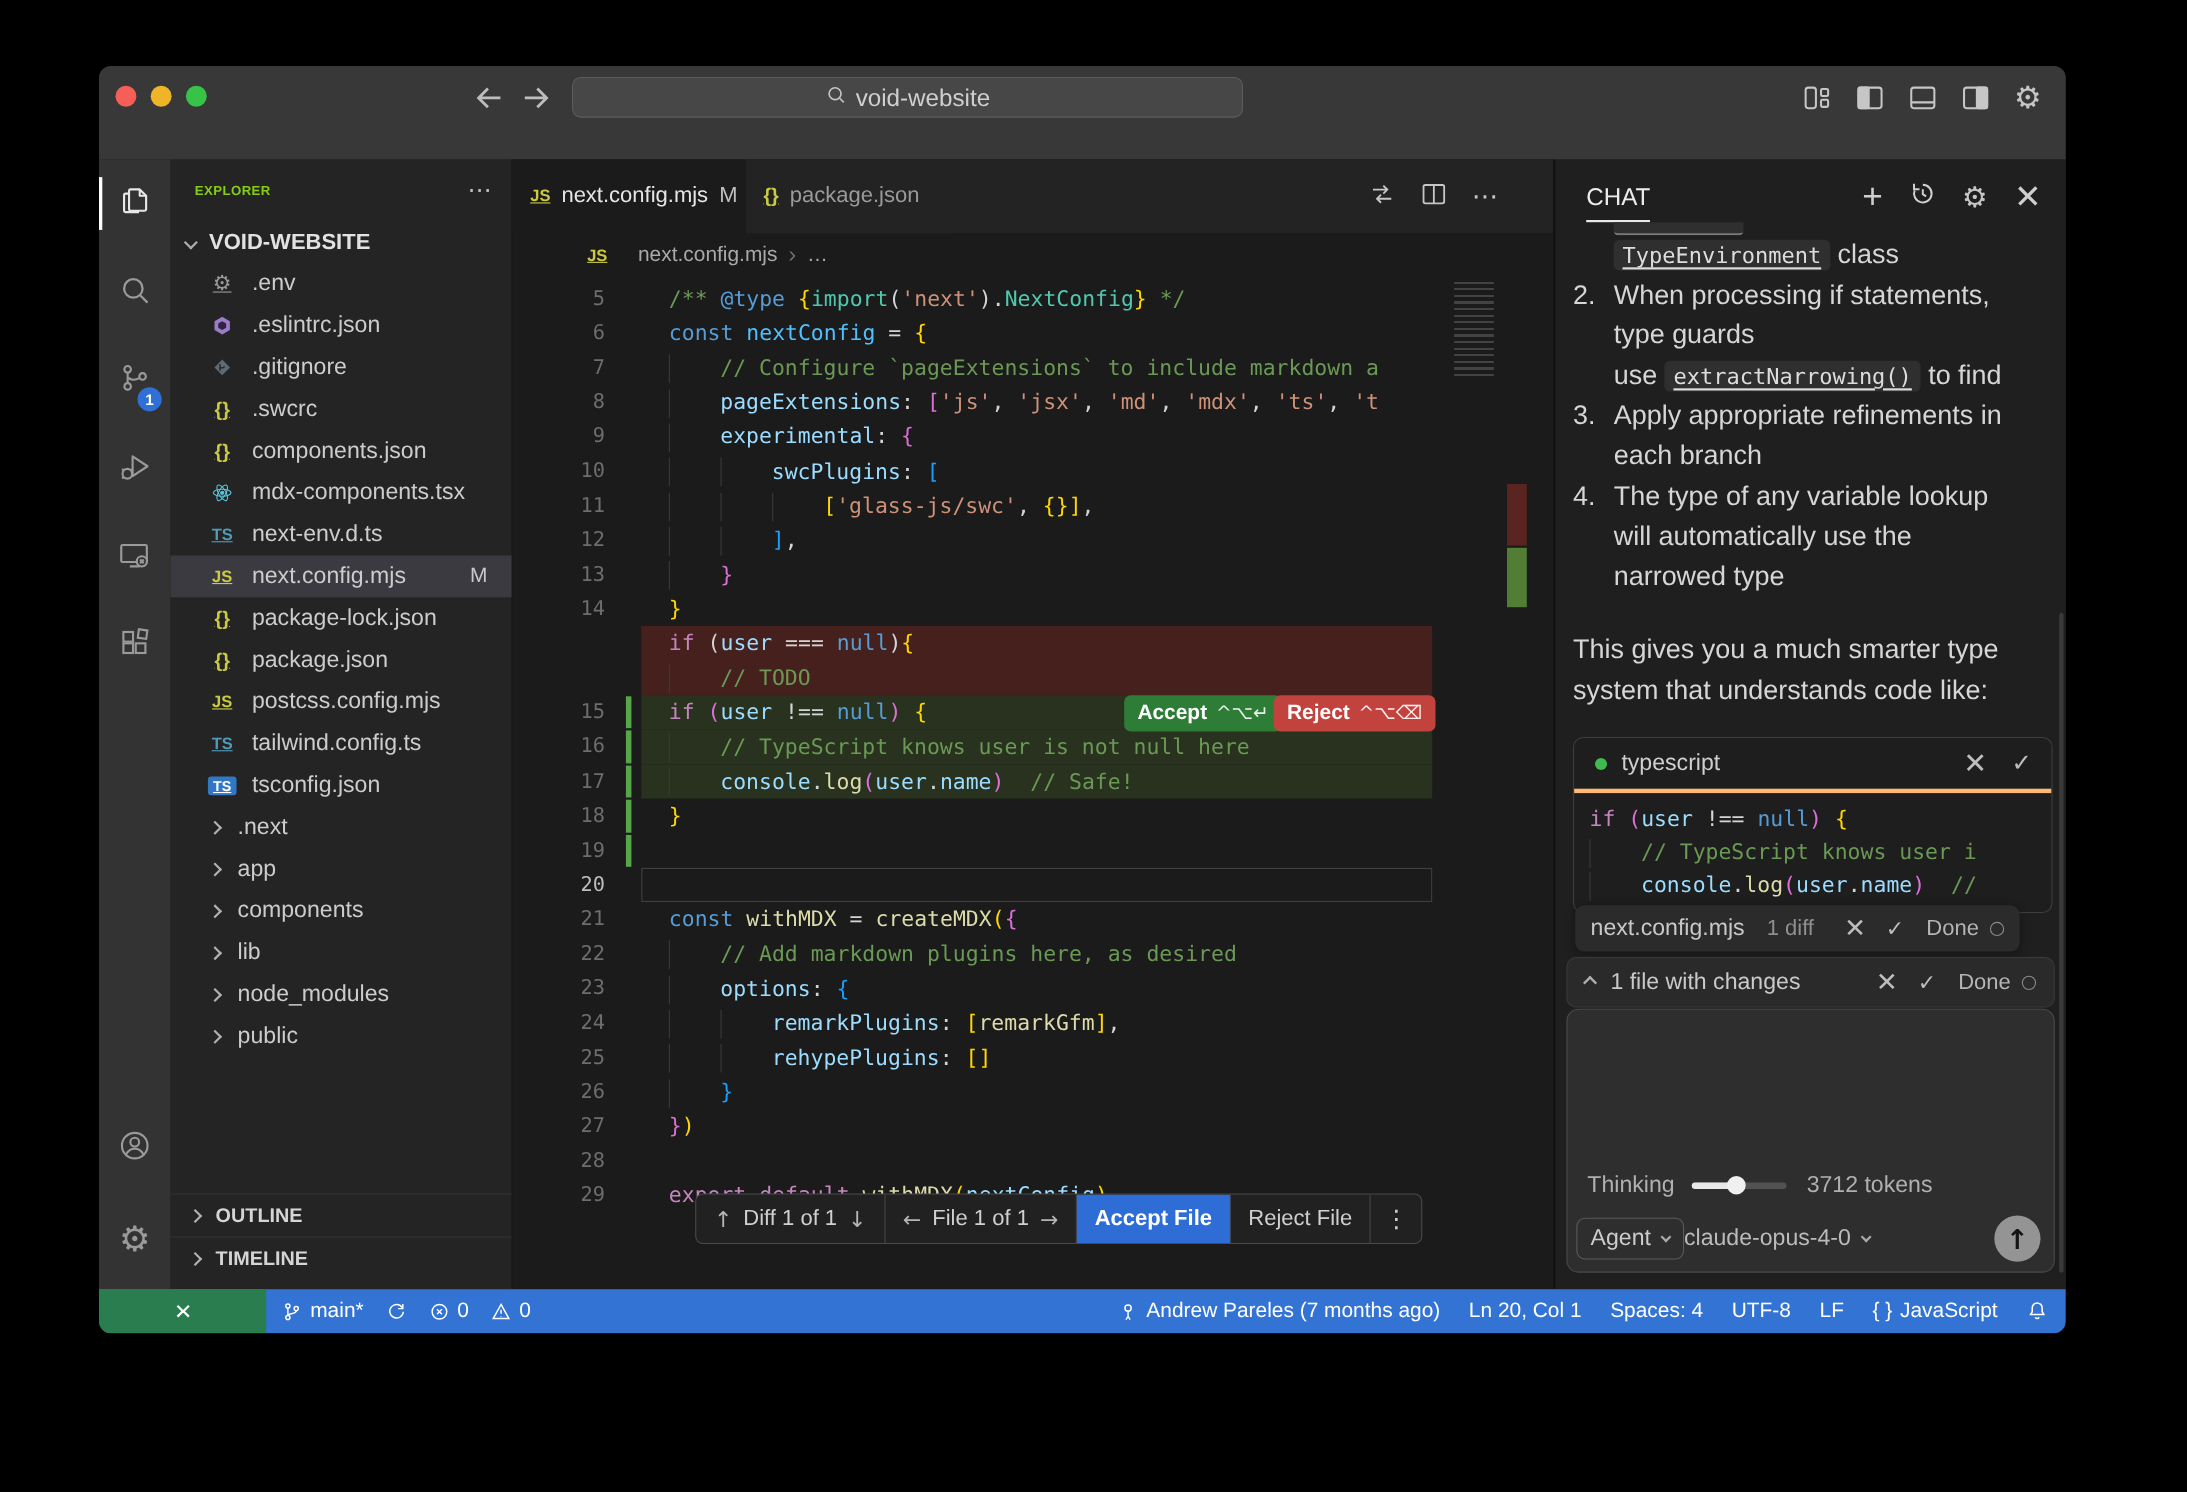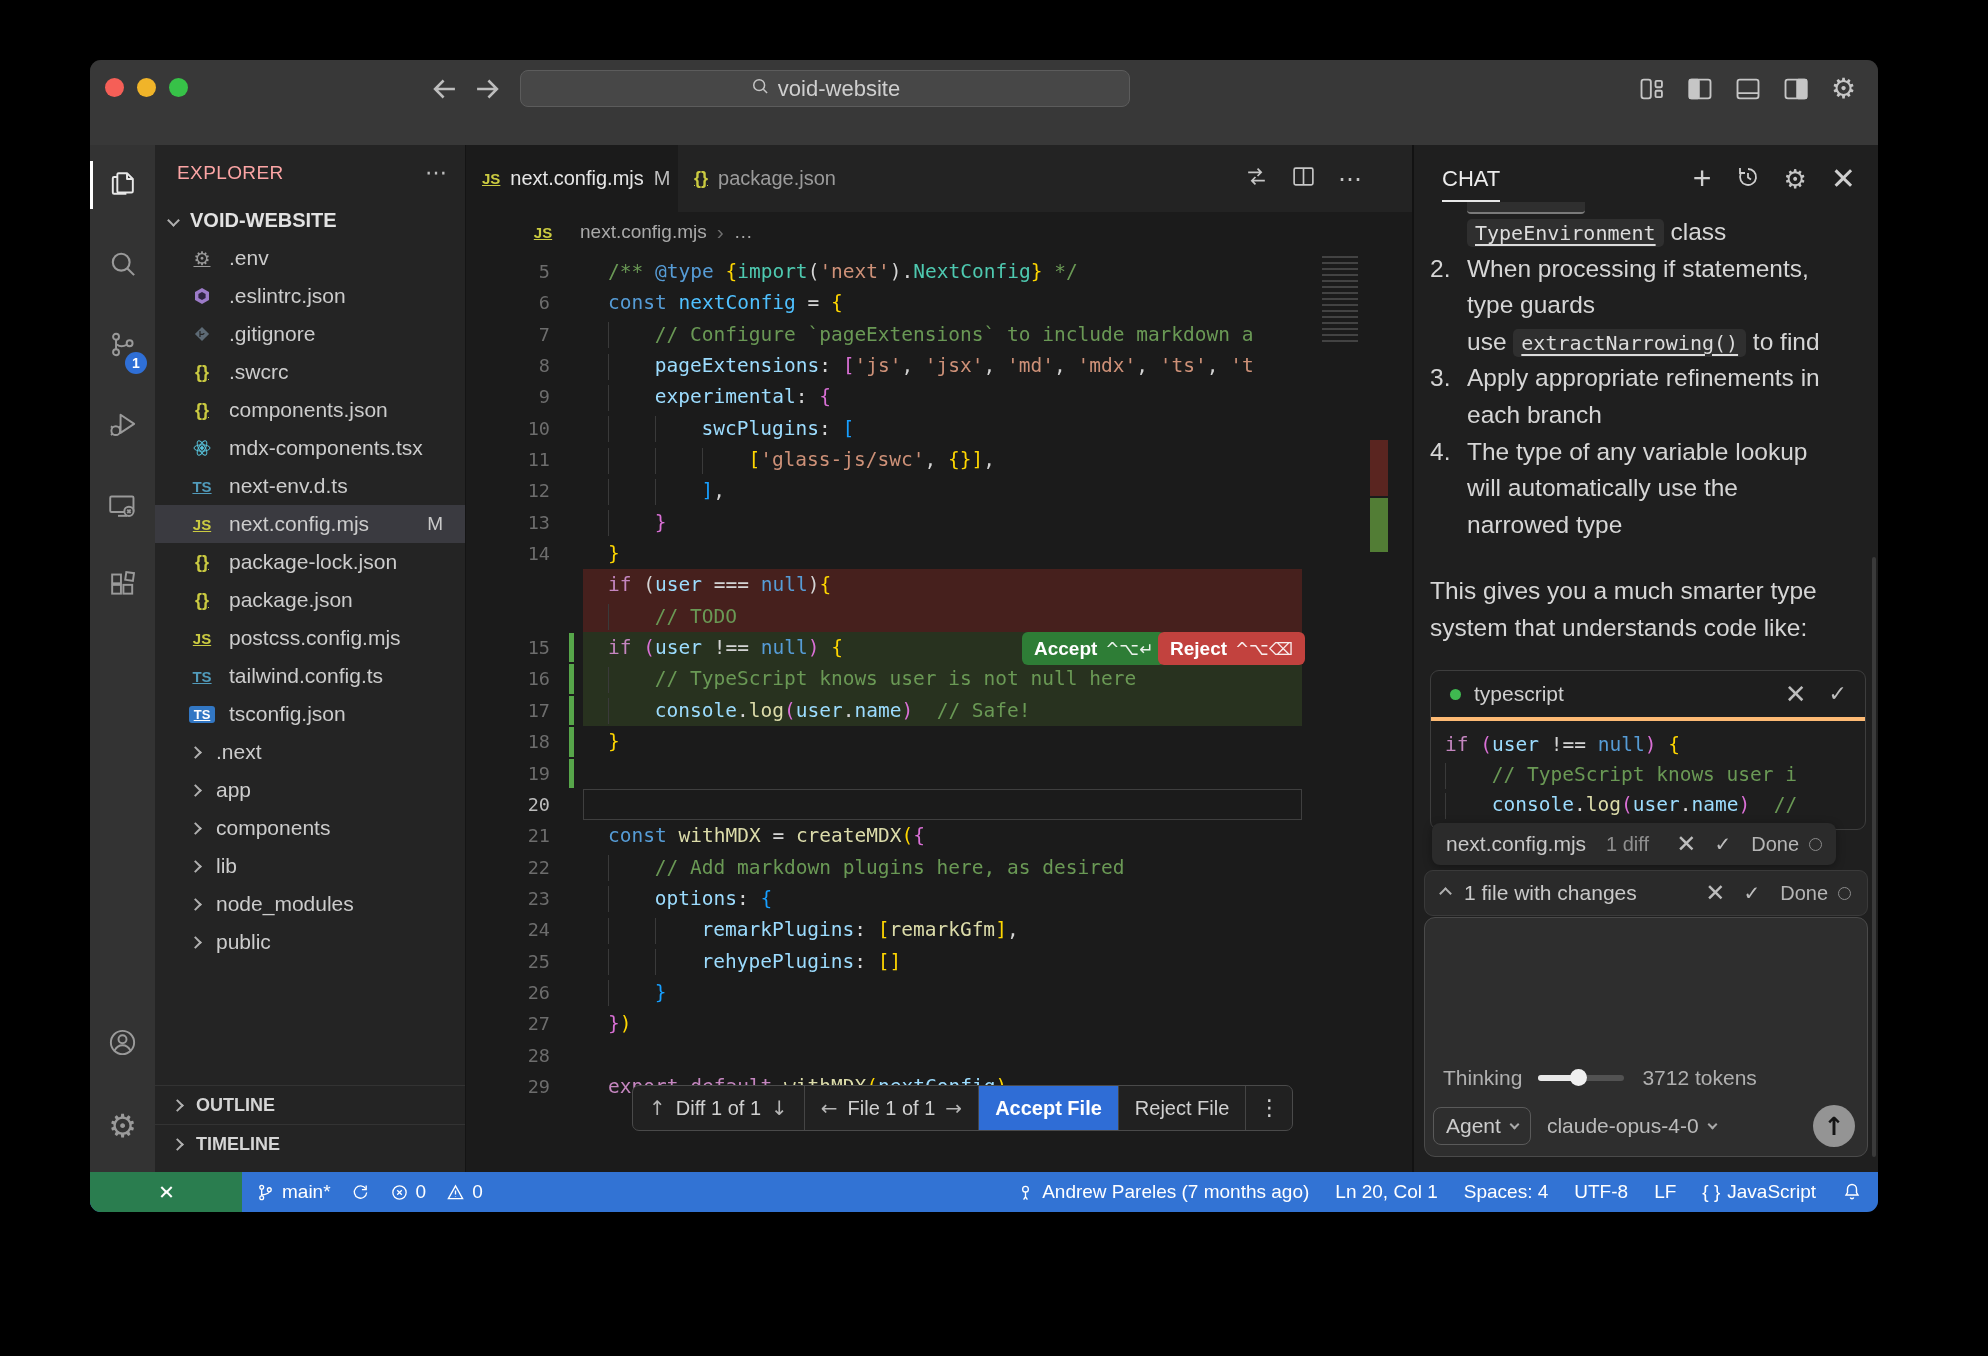--- a/index.html
+++ b/index.html
@@ -34,21 +34,21 @@
   .ab-item.active::before { content:""; position:absolute; left:0; top:16px; width:2.5px; height:48px; background:#fff; }
   .ab-item svg{ width:31px; height:31px; }
   .ab-badge { position:absolute; right:8px; bottom:13px; min-width:22px; height:22px; border-radius:11px;
     background:#2f6fd6; color:#fff; font-size:14px; display:flex; align-items:center; justify-content:center; font-weight:bold; }
   .ab-bottom { position:absolute; left:0; bottom:5px; width:65px; }
   .ab-bottom .ab-item{ height:82px; }
   .ab-gear { font-size:32px; }
 
   .sidebar { position:relative; width:311px; background:#242424; flex:none; color:#cccccc; border-right:1px solid #141414; }
   .sb-header { height:56px; display:flex; align-items:center; padding:0 16px 0 22px; }
-  .sb-title { font-size:19px; letter-spacing:.4px; color:#fca5a5; flex:1; }
+  .sb-title { font-size:12px; letter-spacing:.4px; color:#84cc16; flex:1;font-weight:bold; }
   .sb-dots { color:#bdbdbd; font-size:22px; letter-spacing:2px; }
   .root-row { height:38px; display:flex; align-items:center; gap:12px; padding-left:14px;
     font-weight:bold; font-size:20px; color:#e2e2e2; }
   .tree { position:relative; }
   .tree-row { height:38px; display:flex; align-items:center; padding-left:34px; font-size:21px; color:#cccccc; position:relative; }
   .tree-row.sel { background:#3a3a40; }
   .fi { width:26px; margin-right:14px; display:flex; align-items:center; justify-content:center; flex:none; font-weight:bold;text-decoration:underline; }
   .fi-js { color:#cbcb41; font-size:15px; } .fi-ts { color:#519aba; font-size:15px; }
   .fi-tsbox { background:#3277c4; color:#fff; font-size:13px; border-radius:3px; padding:1px 3px; }
   .fi-braces { color:#cbcb41; font-size:18px; }
@@ -158,21 +158,21 @@
     border:1px solid #4a4a4a; border-radius:11px; }
   .ph { position:absolute; left:18px; top:14px; right:14px; font-size:24px; line-height:38px; color:#8f8f8f; }
   .think-row { position:absolute; left:18px; bottom:66px; display:flex; align-items:center; color:#b0b0b0; font-size:21px; }
   .slider { position:relative; width:86px; height:6px; background:#525252; border-radius:3px; margin-left:16px; }
   .slider-fill { position:absolute; left:0; top:0; width:40px; height:6px; background:#e8e8e8; border-radius:3px; }
   .slider-knob { position:absolute; left:32px; top:-6px; width:17px; height:17px; background:#f0f0f0; border-radius:50%; }
   .tok-count { margin-left:18px; }
   .bottom-row { position:absolute; left:8px; right:12px; bottom:9px; display:flex; align-items:center; }
   .agent-chip { height:38px; border:1px solid #5a5a5a; border-radius:8px; display:flex; align-items:center;
     gap:10px; padding:0 12px; color:#cccccc; font-size:21px; }
-  .model { display:flex; align-items:center; gap:10px; color:#bbbbbb; font-size:21px; margin-left:16px; flex:1; }
+  .model { display:flex; align-items:center; gap:10px; color:#bbbbbb; font-size:21px; flex:1; }
   .chev-sm { width:7px; height:7px; border-color:#aaa; margin-top:-3px; }
   .send-btn { width:42px; height:42px; border-radius:50%; background:#949494; color:#141414;
     display:flex; align-items:center; justify-content:center; font-size:25px; font-weight:bold;
     font-family:"DejaVu Sans", sans-serif; }
   .chat-scroll { position:absolute; right:2px; top:412px; width:4px; height:600px; background:#3a3a3a; border-radius:2px; }
 
   
   .statusbar { position:relative; height:40px; background:#3273d4; display:flex; align-items:center;
     color:#fff; font-size:19px; }
   .remote-ind { width:152px; height:40px; background:#2a7d4f; display:flex; align-items:center; justify-content:center;

